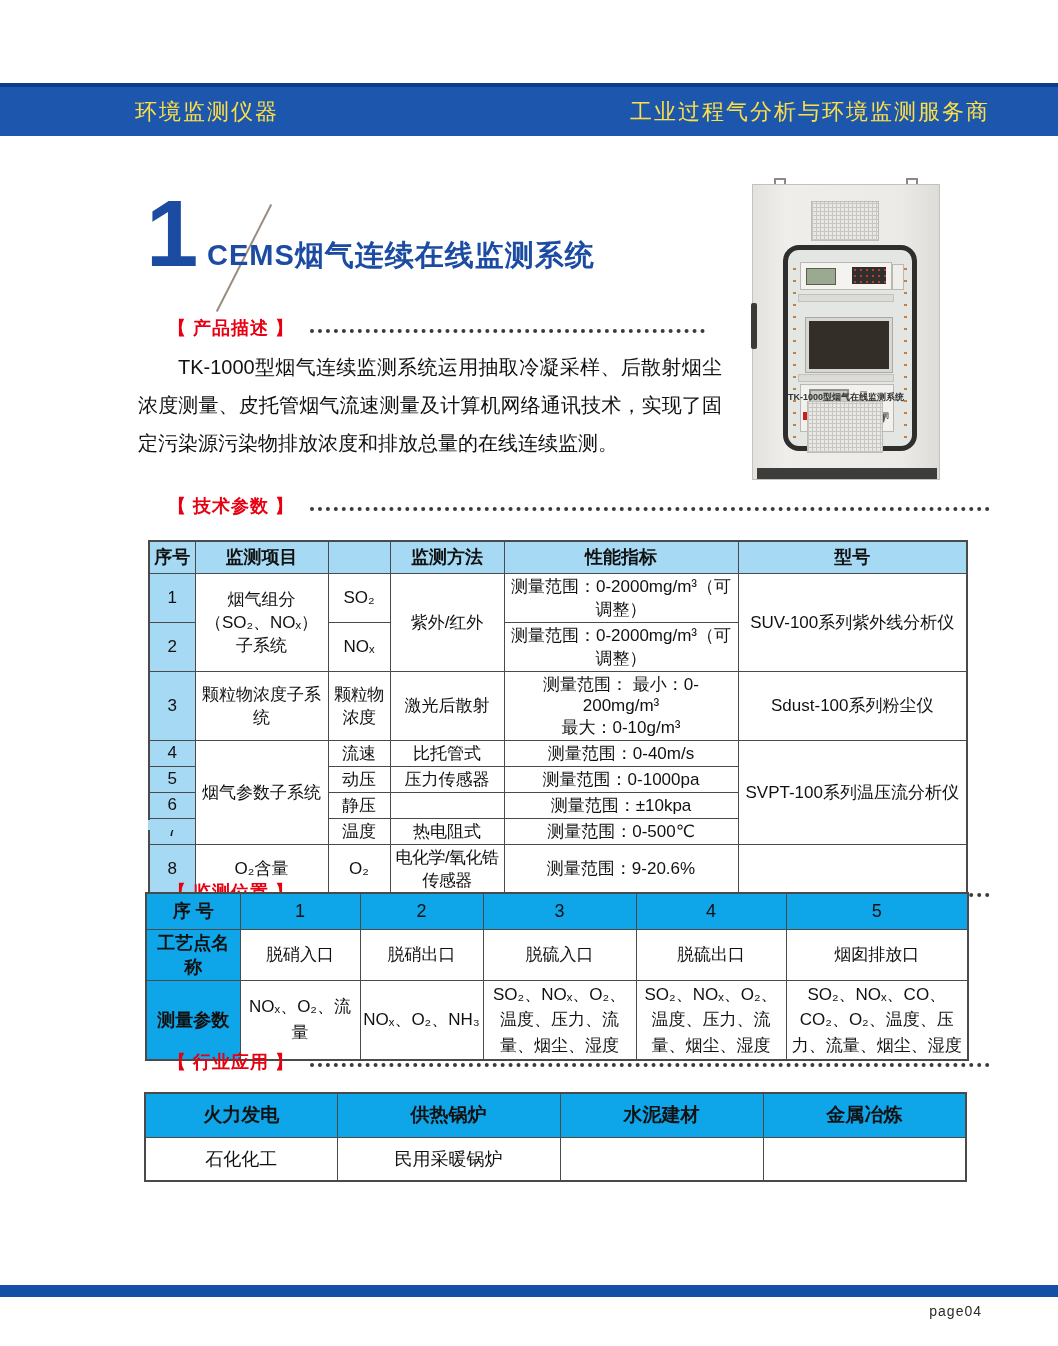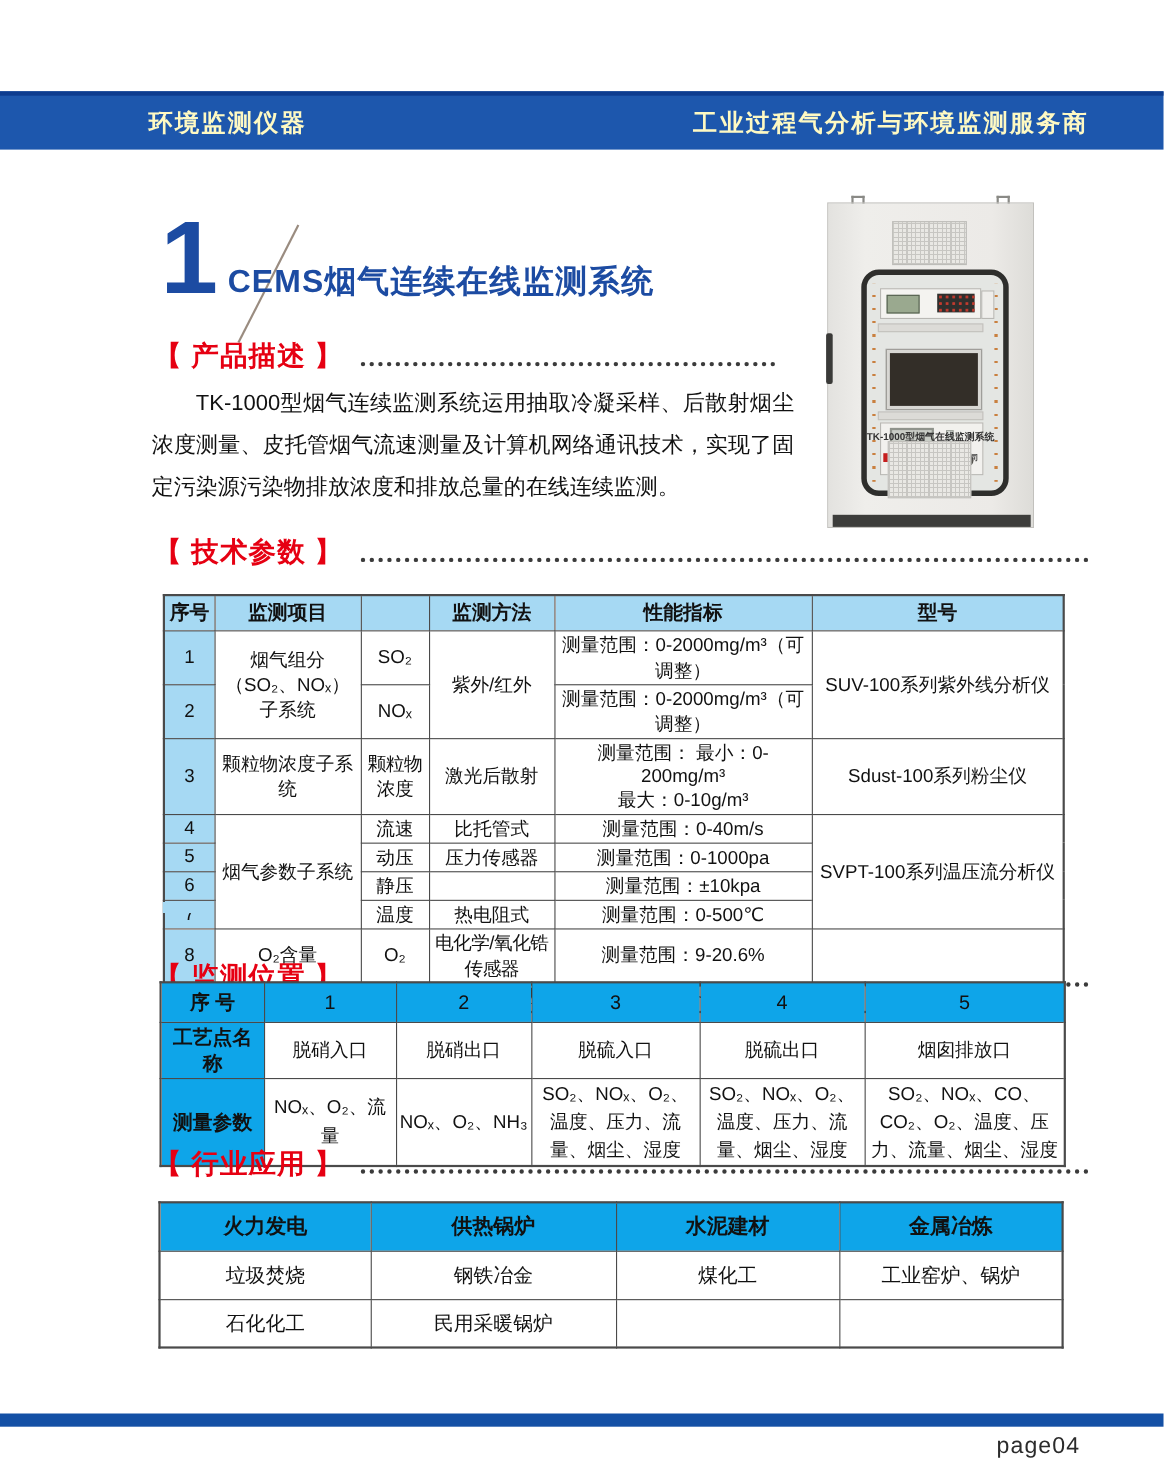--- a/index.html
+++ b/index.html
@@ -4,33 +4,33 @@
 <style>
   html,body{margin:0;padding:0;background:#ffffff;}
   .page{position:relative;width:1058px;height:1346px;background:#ffffff;overflow:hidden;
         font-family:"Liberation Sans","DejaVu Sans",sans-serif;color:#1a1a1a;}
 
   
   .top-band{position:absolute;left:0;top:83px;width:1058px;height:53px;
             background:#1d57ad;border-top:4px solid #0d3c8f;
             display:flex;align-items:center;justify-content:space-between;
             padding:0 68px 0 135px;box-sizing:border-box;}
-  .band-text{color:#fef9c3;font-size:22px;font-weight:bold;letter-spacing:2px;white-space:nowrap;}
+  .band-text{color:#fde047;font-size:22px;font-weight:normal;letter-spacing:2px;white-space:nowrap;}
 
   
   .hero-number{position:absolute;left:146px;top:186px;font-size:94px;line-height:96px;
                font-weight:bold;color:#1c4ba2;}
   .hero-slash{position:absolute;left:243px;top:198px;width:2px;height:120px;
               background:#9a8c80;transform:rotate(27deg);}
   .hero-title{position:absolute;left:207px;top:236px;font-size:29px;font-weight:bold;
               color:#1c4ba2;letter-spacing:1px;white-space:nowrap;}
 
   
   .sec{position:absolute;display:flex;align-items:flex-end;height:34px;}
-  .sec-label{color:#e60012;font-size:25px;font-weight:bold;letter-spacing:1px;white-space:nowrap;}
+  .sec-label{color:#e60012;font-size:18px;font-weight:bold;letter-spacing:1px;white-space:nowrap;margin-left:28px;}
   .dots{flex:1;border-bottom:4px dotted #3b3b3b;margin:0 0 7px 16px;}
 
   
   .para{position:absolute;left:138px;top:348px;width:584px;font-size:20px;line-height:38px;
         text-align:justify;text-indent:2em;color:#111111;}
 
   
   .cabinet{position:absolute;left:752px;top:184px;width:188px;height:307px;}
   .hook{position:absolute;top:-6px;width:8px;height:7px;border:2px solid #8a8a86;border-bottom:none;}
   .hook.l{left:22px}.hook.r{right:22px}
@@ -97,21 +97,21 @@
   tr.h-36{height:36px} tr.h-34{height:34px} tr.h-68{height:68px}
 
   .ind-wrap{left:144px;top:1092px;width:821px;}
   .ind-wrap table{border:2px solid #4a4a4a;}
   .ind-wrap th{font-size:19px;font-weight:bold;color:#111;}
   .ind-wrap td{font-size:18px;color:#111;}
   tr.h-44{height:44px}
 
   
   .footer-bar{position:absolute;left:0;top:1285px;width:1058px;height:12px;background:#1450a5;}
-  .page-num{position:absolute;right:76px;top:1303px;font-size:21px;color:#2b2b2b;letter-spacing:1px;}
+  .page-num{position:absolute;right:76px;top:1303px;font-size:14px;color:#2b2b2b;letter-spacing:1px;}
 </style>
 </head>
 <body>
 
 <div class="page">
 
   <div class="top-band">
     <div class="band-text">环境监测仪器</div>
     <div class="band-text">工业过程气分析与环境监测服务商</div>
   </div>
@@ -315,26 +315,20 @@
           <col style="width:203px">
       </colgroup>
       <tbody>
           <tr class="h-44">
         <th class="blue">火力发电</th>
         <th class="blue">供热锅炉</th>
         <th class="blue">水泥建材</th>
         <th class="blue">金属冶炼</th>
       </tr>
       <tr class="h-44">
-        <td>垃圾焚烧</td>
-        <td>钢铁冶金</td>
-        <td>煤化工</td>
-        <td>工业窑炉、锅炉</td>
-      </tr>
-      <tr class="h-44">
         <td>石化化工</td>
         <td>民用采暖锅炉</td>
         <td></td>
         <td></td>
       </tr>
     </tbody>
       </table>
   </div>
 
   <div class="footer-bar"></div>

